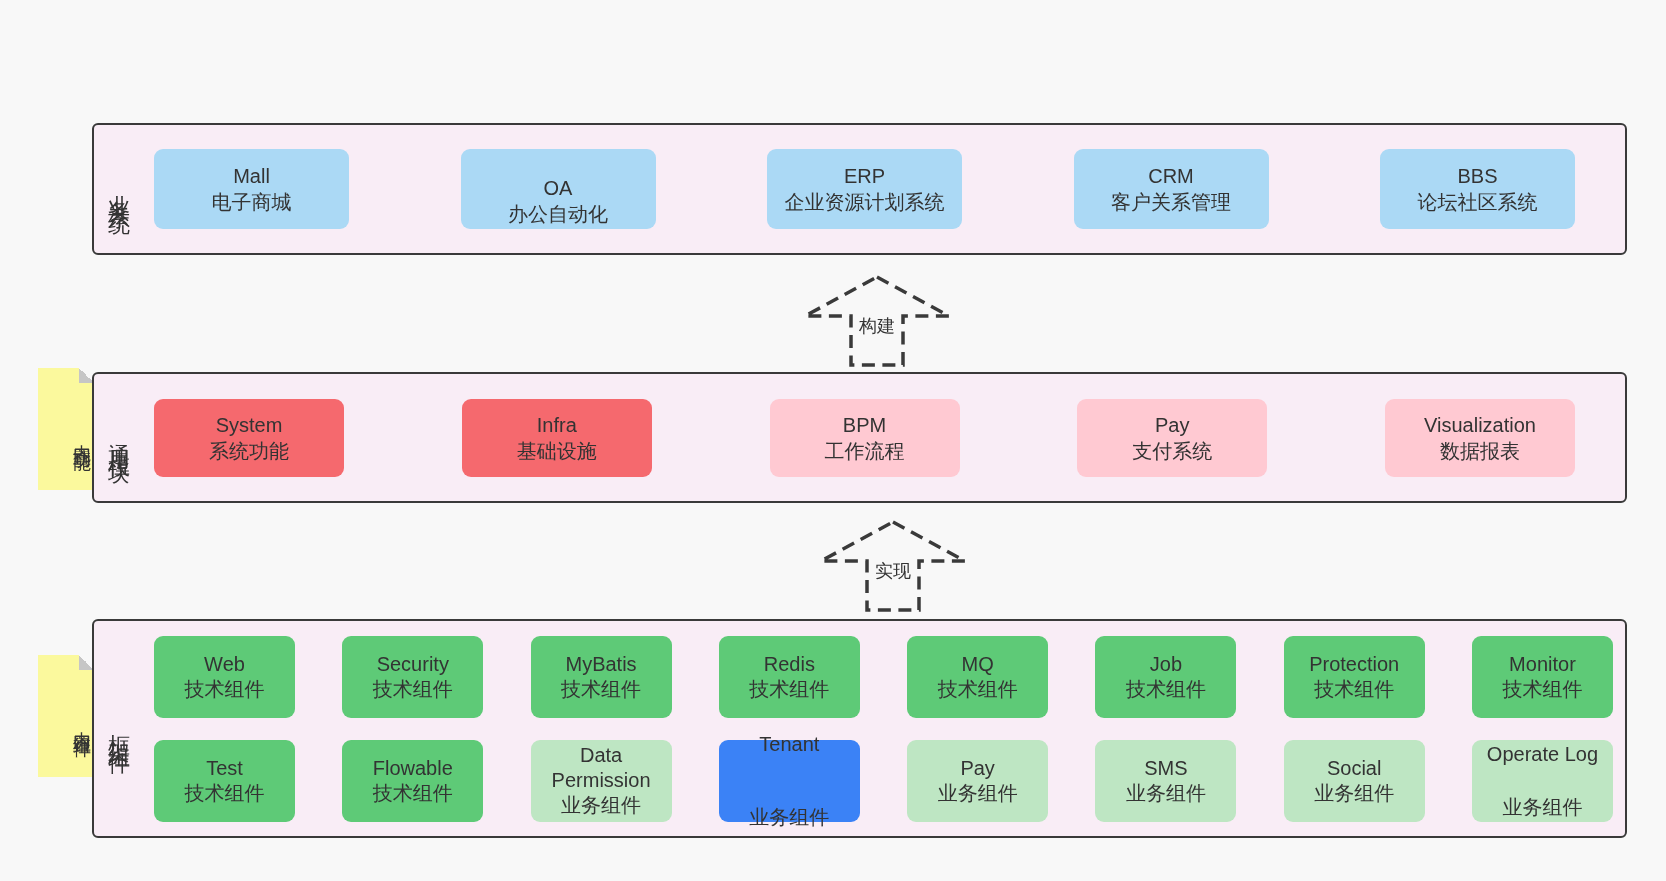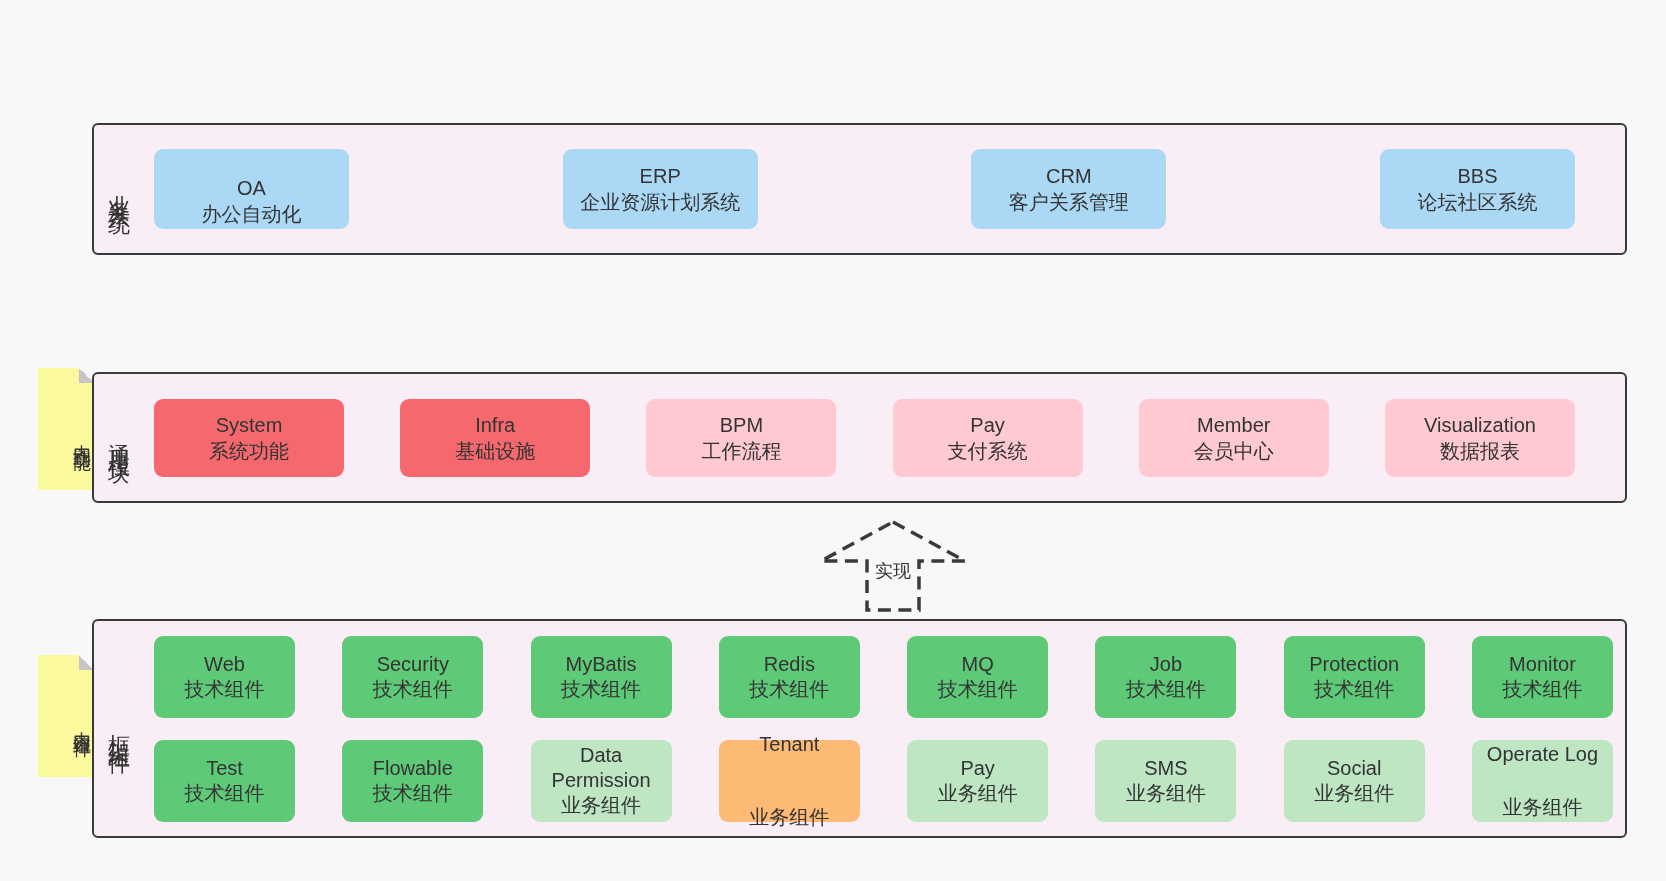--- a/index.html
+++ b/index.html
@@ -91,20 +91,24 @@
   </div>
   <div class="sticky sticky-components">
     <div class="sticky-fold"></div>
     <div class="sticky-text">内置组件</div>
   </div>
 
   <section class="layer layer-0">
     <div class="layer-label">业务系统</div>
     <div class="rows">
         <div class="row">
+          <div class="box" style="background: rgb(171, 217, 245);">
+            <div class="box-title">Mall</div>
+            <div class="box-sub">电子商城</div>
+          </div>
           <div class="box" style="background: rgb(171, 217, 245); justify-content: flex-end;">
             <div class="box-title">OA</div>
             <div class="box-sub">办公自动化</div>
           </div>
           <div class="box" style="background: rgb(171, 217, 245);">
             <div class="box-title">ERP</div>
             <div class="box-sub">企业资源计划系统</div>
           </div>
           <div class="box" style="background: rgb(171, 217, 245);">
             <div class="box-title">CRM</div>
@@ -132,24 +136,20 @@
           </div>
           <div class="box" style="background: rgb(255, 201, 210);">
             <div class="box-title">BPM</div>
             <div class="box-sub">工作流程</div>
           </div>
           <div class="box" style="background: rgb(255, 201, 210);">
             <div class="box-title">Pay</div>
             <div class="box-sub">支付系统</div>
           </div>
           <div class="box" style="background: rgb(255, 201, 210);">
-            <div class="box-title">Member</div>
-            <div class="box-sub">会员中心</div>
-          </div>
-          <div class="box" style="background: rgb(255, 201, 210);">
             <div class="box-title">Visualization</div>
             <div class="box-sub">数据报表</div>
           </div>
         </div>
       </div>
   </section>
 
   <section class="layer layer-2">
     <div class="layer-label">框架组件</div>
     <div class="rows">
@@ -193,21 +193,21 @@
             <div class="box-sub">技术组件</div>
           </div>
           <div class="box" style="background: rgb(94, 202, 119);">
             <div class="box-title">Flowable</div>
             <div class="box-sub">技术组件</div>
           </div>
           <div class="box" style="background: rgb(190, 230, 195);">
             <div class="box-title">Data Permission</div>
             <div class="box-sub">业务组件</div>
           </div>
-          <div class="box" style="background: #fdba74; gap: 48px;">
+          <div class="box" style="background: #3b82f6; gap: 48px;">
             <div class="box-title">Tenant</div>
             <div class="box-sub">业务组件</div>
           </div>
           <div class="box" style="background: rgb(190, 230, 195);">
             <div class="box-title">Pay</div>
             <div class="box-sub">业务组件</div>
           </div>
           <div class="box" style="background: rgb(190, 230, 195);">
             <div class="box-title">SMS</div>
             <div class="box-sub">业务组件</div>
@@ -217,20 +217,26 @@
             <div class="box-sub">业务组件</div>
           </div>
           <div class="box" style="background: rgb(190, 230, 195); gap: 28px;">
             <div class="box-title">Operate Log</div>
             <div class="box-sub">业务组件</div>
           </div>
         </div>
       </div>
   </section>
 
+  <div class="arrow arrow-build">
+    <svg width="148" height="92" viewBox="0 0 148 92">
+      <polygon points="74,2 146,41 100,41 100,90 48,90 48,41 2,41"></polygon>
+    </svg>
+    <div class="arrow-label">构建</div>
+  </div>
 
   <div class="arrow arrow-implement">
     <svg width="148" height="92" viewBox="0 0 148 92">
       <polygon points="74,2 146,41 100,41 100,90 48,90 48,41 2,41"></polygon>
     </svg>
     <div class="arrow-label">实现</div>
   </div>
 
 </div>
 

